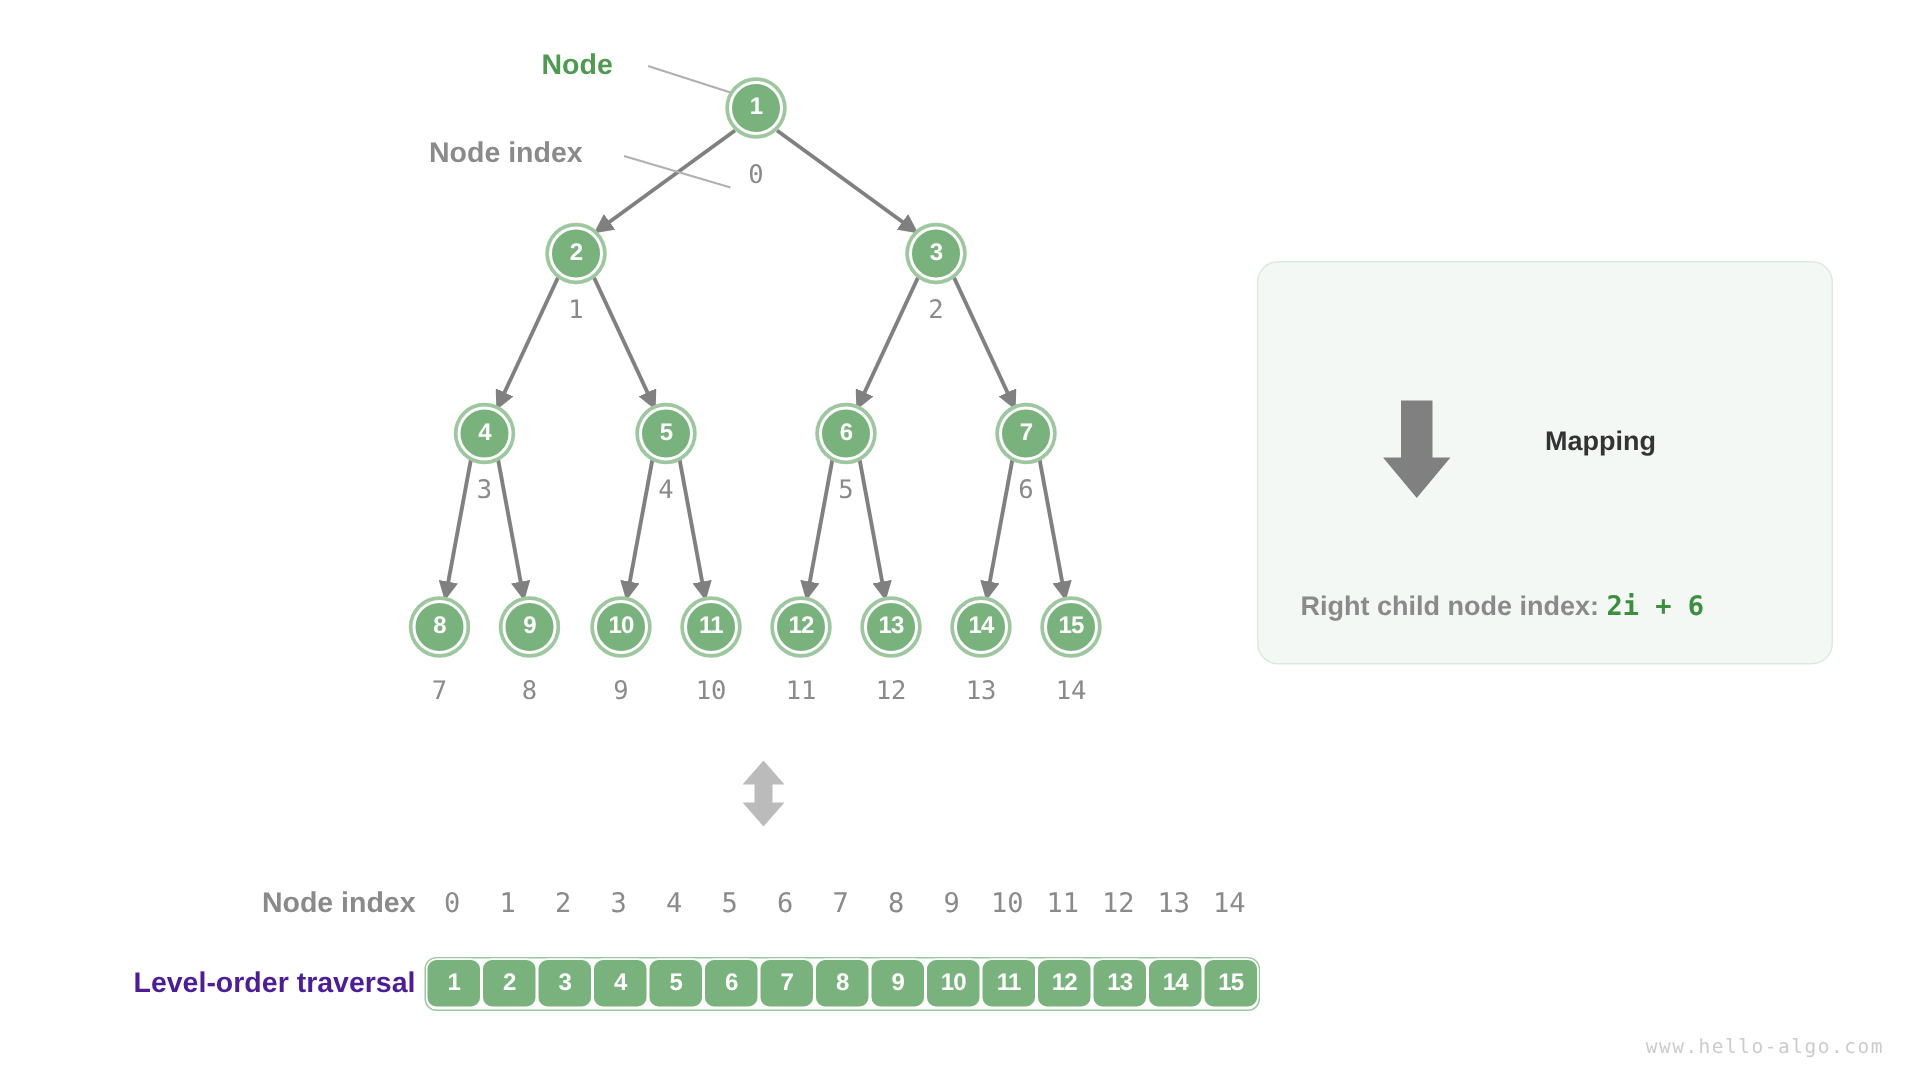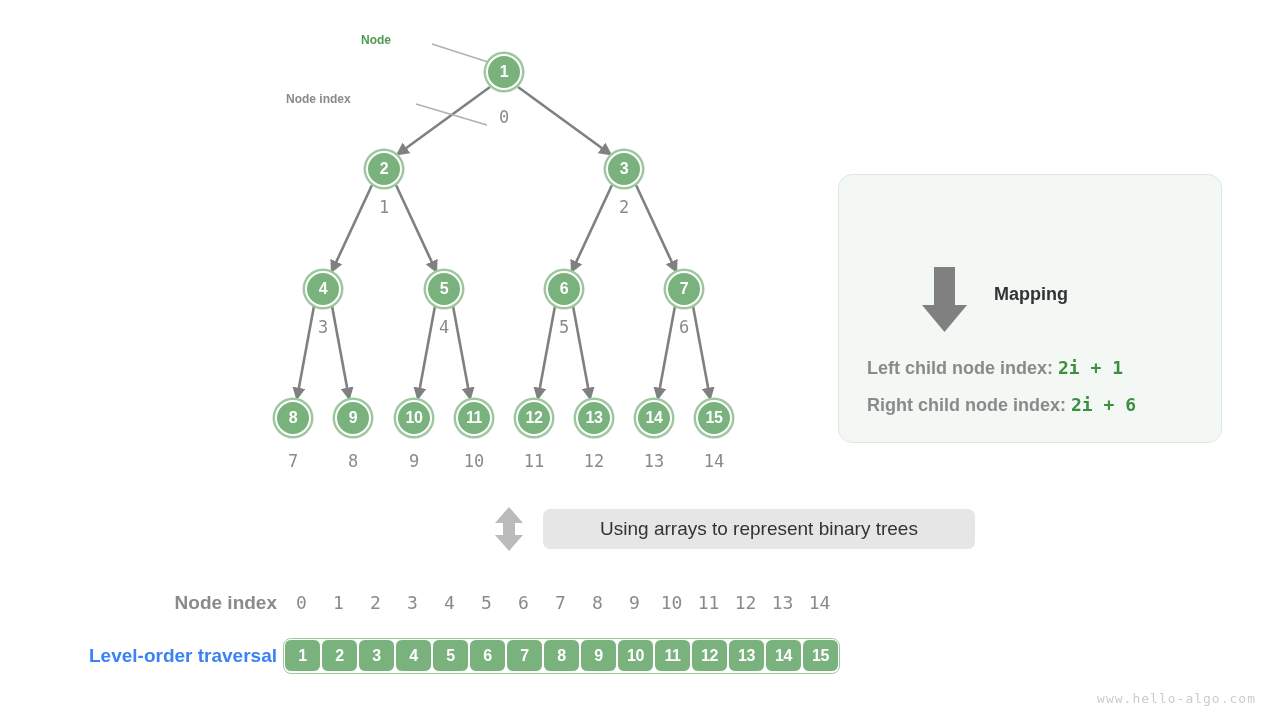--- a/index.html
+++ b/index.html
@@ -55,21 +55,21 @@
     color: #8a8a8a;
     font-size: 17px;
     font-family: "DejaVu Sans Mono", monospace;
     text-align: center;
     white-space: nowrap;
   }
 
   
   .callout {
     position: absolute;
-    font-size: 12px;
+    font-size: 19px;
     font-weight: bold;
     white-space: nowrap;
     font-family: "Liberation Sans", sans-serif;
   }
   .callout.green { color: #4e9a51; }
   .callout.gray  { color: #8a8a8a; }
 
   
   #info-panel {
     position: absolute;
@@ -94,20 +94,21 @@
     color: #3e8e41;
     font-family: "DejaVu Sans Mono", monospace;
     font-weight: bold;
   }
   .mapping-label {
     position: absolute;
     font-size: 18px;
     font-weight: bold;
     color: #333333;
     font-family: "Liberation Sans", sans-serif;
+    margin-left: 36px;
   }
 
   
   #banner {
     position: absolute;
     left: 543px;
     top: 509px;
     width: 432px;
     height: 40px;
     background: #e6e6e6;
@@ -168,21 +169,21 @@
   }
   .row-label {
     position: absolute;
     font-size: 19px;
     font-weight: bold;
     white-space: nowrap;
     text-align: right;
     font-family: "Liberation Sans", sans-serif;
   }
   #label-node-index-row { color: #8a8a8a; right: 1003px; top: 592px; }
-  #label-level-order    { color: #3b82f6; right: 1003px; top: 645px; }
+  #label-level-order    { color: #4c1d95; right: 1003px; top: 645px; }
 
   #watermark {
     position: absolute;
     right: 24px;
     bottom: 14px;
     color: #cccccc;
     font-size: 13px;
     letter-spacing: 1px;
     font-family: "DejaVu Sans Mono", monospace;
   }
@@ -260,35 +261,29 @@
     </div>
 
   <div id="info-panel">
 
     <svg class="layer" style="width:384px;height:269px;" viewBox="0 0 384 269">
       <path d="M 95 92 L 116 92 L 116 130 L 128 130 L 105.5 157 L 83 130 L 95 130 Z" fill="#808080"></path>
     </svg>
 
     <div class="mapping-label" style="left:155px; top:109px;">Mapping</div>
 
-    <div class="info-line" style="left:28px; top:182px;">
-      <span>Left child node index: </span><span class="val">2i + 1</span>
-    </div>
     <div class="info-line" style="left:28px; top:219px;">
       <span>Right child node index: </span><span class="val">2i + 6</span>
     </div>
   </div>
 
   <svg class="layer" viewBox="0 0 1280 720">
     <path d="M 509 507 L 523 523 L 515 523 L 515 535 L 523 535 L 509 551 L 495 535 L 503 535 L 503 523 L 495 523 Z" fill="#bbbbbb"></path>
   </svg>
 
-  <div id="banner">
-    <span>Using arrays to represent binary trees</span>
-  </div>
 
   <div class="row-label" id="label-node-index-row">Node index</div>
   <div class="row-label" id="label-level-order">Level-order traversal</div>
 
   <div id="array-index-row">
       <div class="arr-idx" style="left: 0px;">0</div>
       <div class="arr-idx" style="left: 37px;">1</div>
       <div class="arr-idx" style="left: 74px;">2</div>
       <div class="arr-idx" style="left: 111px;">3</div>
       <div class="arr-idx" style="left: 148px;">4</div>

